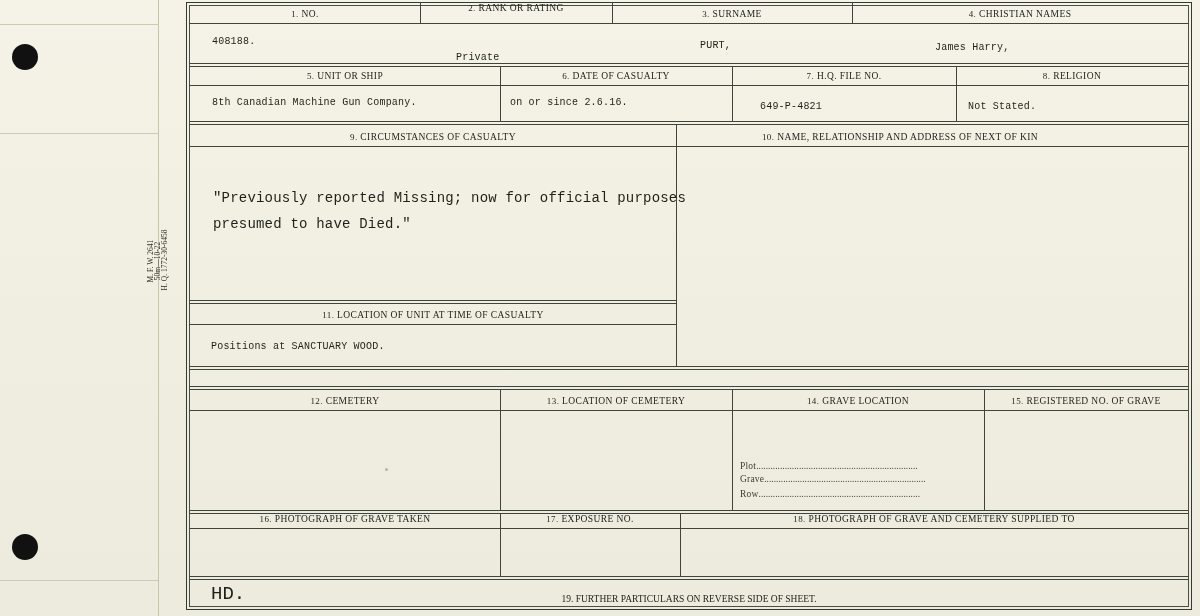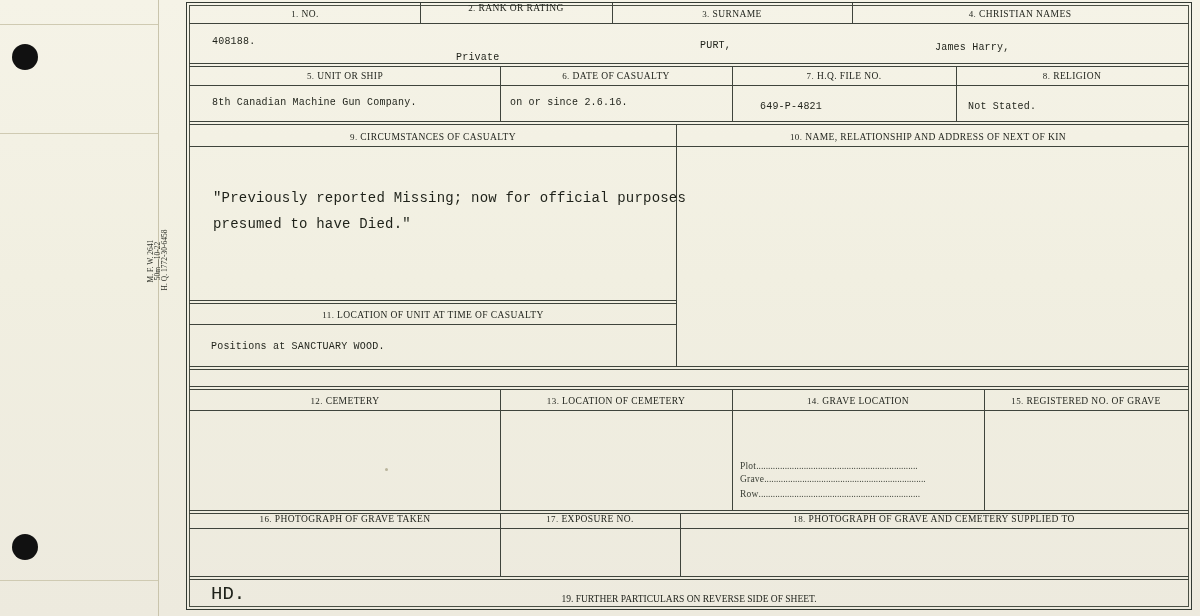--- a/index.html
+++ b/index.html
@@ -222,21 +222,21 @@
   <div class="vrule" style="left:732px; top:85px; height:36px;"></div>
   <div class="vrule" style="left:956px; top:85px; height:36px;"></div>
 
   <div class="rule" style="left:189px; top:121px; width:1000px;"></div>
   <div class="rule" style="left:189px; top:124px; width:1000px;"></div>
 
   <div class="hdr" style="left:190px; top:132px; width:486px;">
     <span class="num">9.</span>
     <span>CIRCUMSTANCES OF CASUALTY</span>
   </div>
-  <div class="hdr" style="left:672px; top:132px; width:512px;">
+  <div class="hdr" style="left:644px; top:132px; width:512px;">
     <span class="num">10.</span>
     <span>NAME, RELATIONSHIP AND ADDRESS OF NEXT OF KIN</span>
   </div>
 
   <div class="rule" style="left:189px; top:146px; width:487px;"></div>
   <div class="rule" style="left:676px; top:146px; width:513px;"></div>
   <div class="vrule" style="left:676px; top:124px; height:242px;"></div>
 
   <div class="val" style="left:213px; top:190px; font-size:14px;">"Previously reported Missing; now for official purposes</div>
   <div class="val" style="left:213px; top:216px; font-size:14px;">presumed to have Died."</div>

